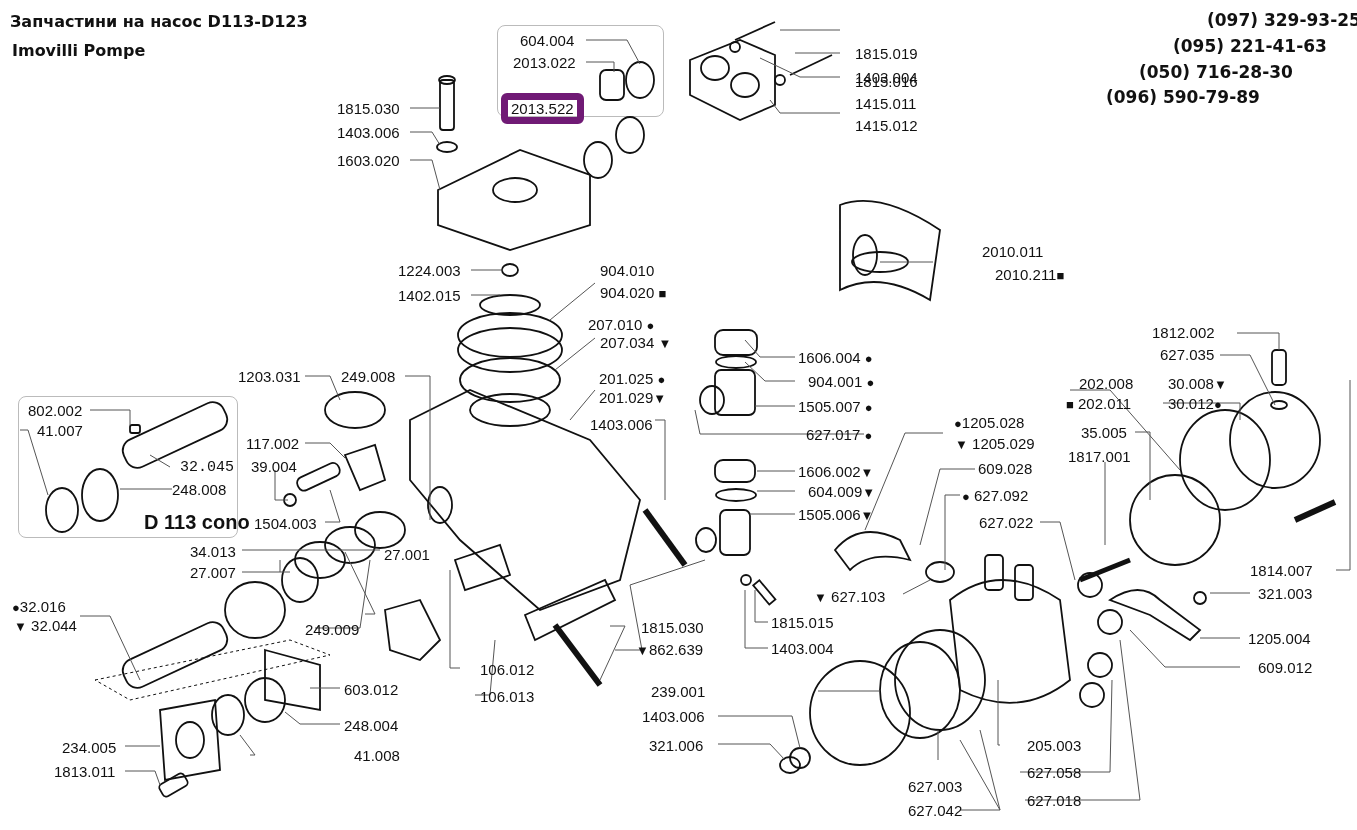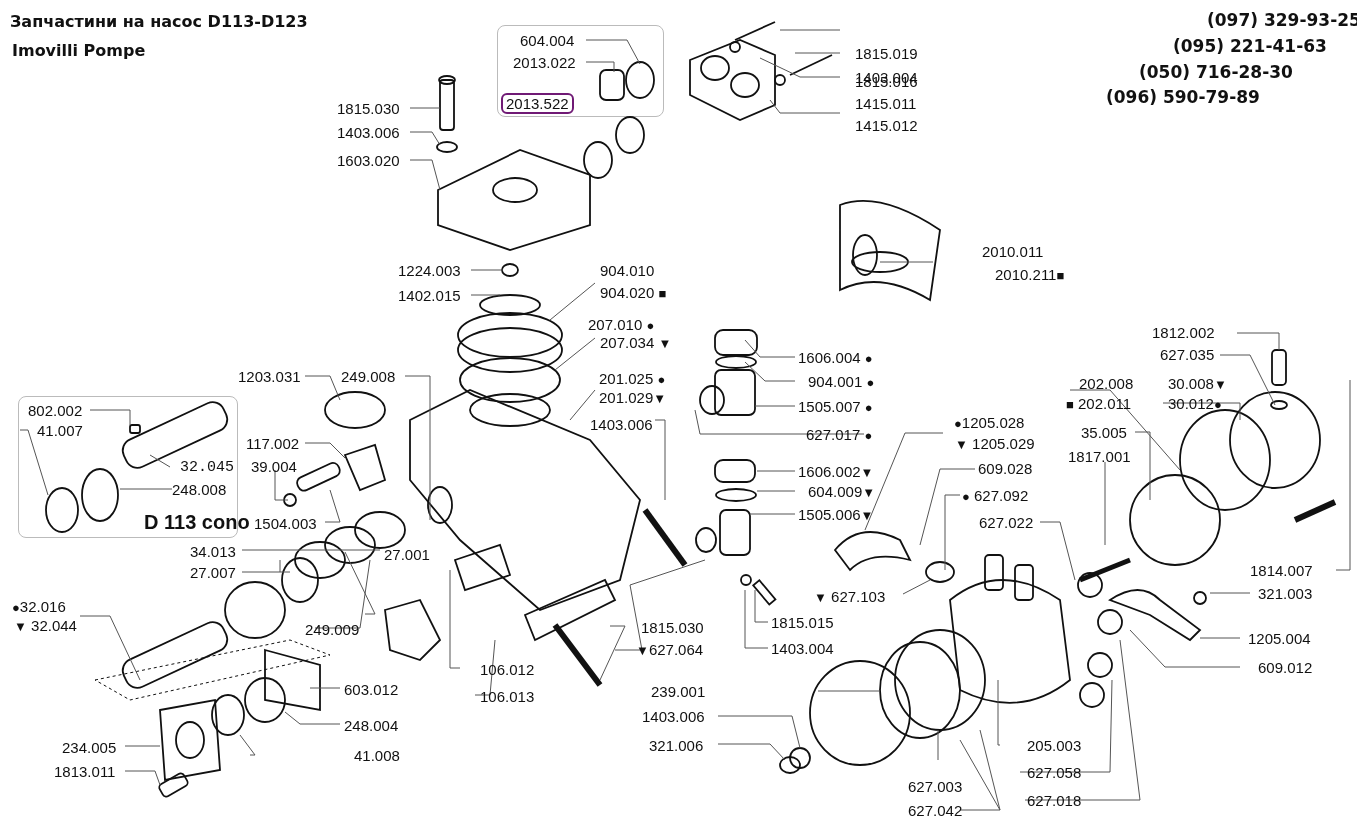--- a/index.html
+++ b/index.html
@@ -2,21 +2,21 @@
 <html><head>
 <meta charset="utf-8">
 <style>
   html, body { margin:0; padding:0; background:#ffffff; }
   body { width:1357px; height:830px; position:relative; overflow:hidden; font-family:"Liberation Sans", sans-serif; color:#111; }
   .title { position:absolute; font-family:"DejaVu Sans", sans-serif; font-weight:bold; font-size:16px; color:#111; white-space:nowrap; }
   .phone { position:absolute; font-family:"DejaVu Sans", sans-serif; font-weight:bold; font-size:17px; color:#111; white-space:nowrap; }
   .lbl { position:absolute; font-size:15px; color:#111; white-space:nowrap; line-height:17px; }
   .lbl .mk { font-size:13px; }
   .box { position:absolute; border:1px solid #bbb; border-radius:8px; }
-  .badge { position:absolute; border:2px solid #701a75; border-radius:6px; padding:0 3px; font-size:15px; line-height:17px; }
+  .badge { position:absolute; border:7px solid #701a75; border-radius:6px; padding:0 3px; font-size:15px; line-height:17px; }
   .bold { font-weight:bold; font-size:20px; }
   svg.draw { position:absolute; left:0; top:0; }
 </style>
 </head>
 <body>
 
 <div class="title" style="left:10px;top:12px;">Запчастини на насос D113-D123</div>
 <div class="title" style="left:12px;top:41px;">Imovilli Pompe</div>
 
 <div class="phone" style="left:1207px;top:10px;">(097) 329-93-25</div>
@@ -259,21 +259,21 @@
 <div class="lbl" style="left:14px;top:617px;"><span class="mk">▼</span> <span>32.044</span></div>
 <div class="lbl" style="left:305px;top:621px;">249.009</div>
 <div class="lbl" style="left:344px;top:681px;">603.012</div>
 <div class="lbl" style="left:344px;top:717px;">248.004</div>
 <div class="lbl" style="left:62px;top:739px;">234.005</div>
 <div class="lbl" style="left:354px;top:747px;">41.008</div>
 <div class="lbl" style="left:54px;top:763px;">1813.011</div>
 <div class="lbl" style="left:480px;top:661px;">106.012</div>
 <div class="lbl" style="left:480px;top:688px;">106.013</div>
 <div class="lbl" style="left:641px;top:619px;">1815.030</div>
-<div class="lbl" style="left:636px;top:641px;"><span class="mk">▼</span><span>627.064</span></div>
+<div class="lbl" style="left:636px;top:641px;"><span class="mk">▼</span><span>862.639</span></div>
 <div class="lbl" style="left:771px;top:614px;">1815.015</div>
 <div class="lbl" style="left:771px;top:640px;">1403.004</div>
 <div class="lbl" style="left:814px;top:588px;"><span class="mk">▼</span> <span>627.103</span></div>
 <div class="lbl" style="left:954px;top:414px;"><span class="mk">●</span><span>1205.028</span></div>
 <div class="lbl" style="left:955px;top:435px;"><span class="mk">▼</span> <span>1205.029</span></div>
 <div class="lbl" style="left:978px;top:460px;">609.028</div>
 <div class="lbl" style="left:962px;top:487px;"><span class="mk">●</span> <span>627.092</span></div>
 <div class="lbl" style="left:979px;top:514px;">627.022</div>
 <div class="lbl" style="left:1152px;top:324px;">1812.002</div>
 <div class="lbl" style="left:1160px;top:346px;">627.035</div>

